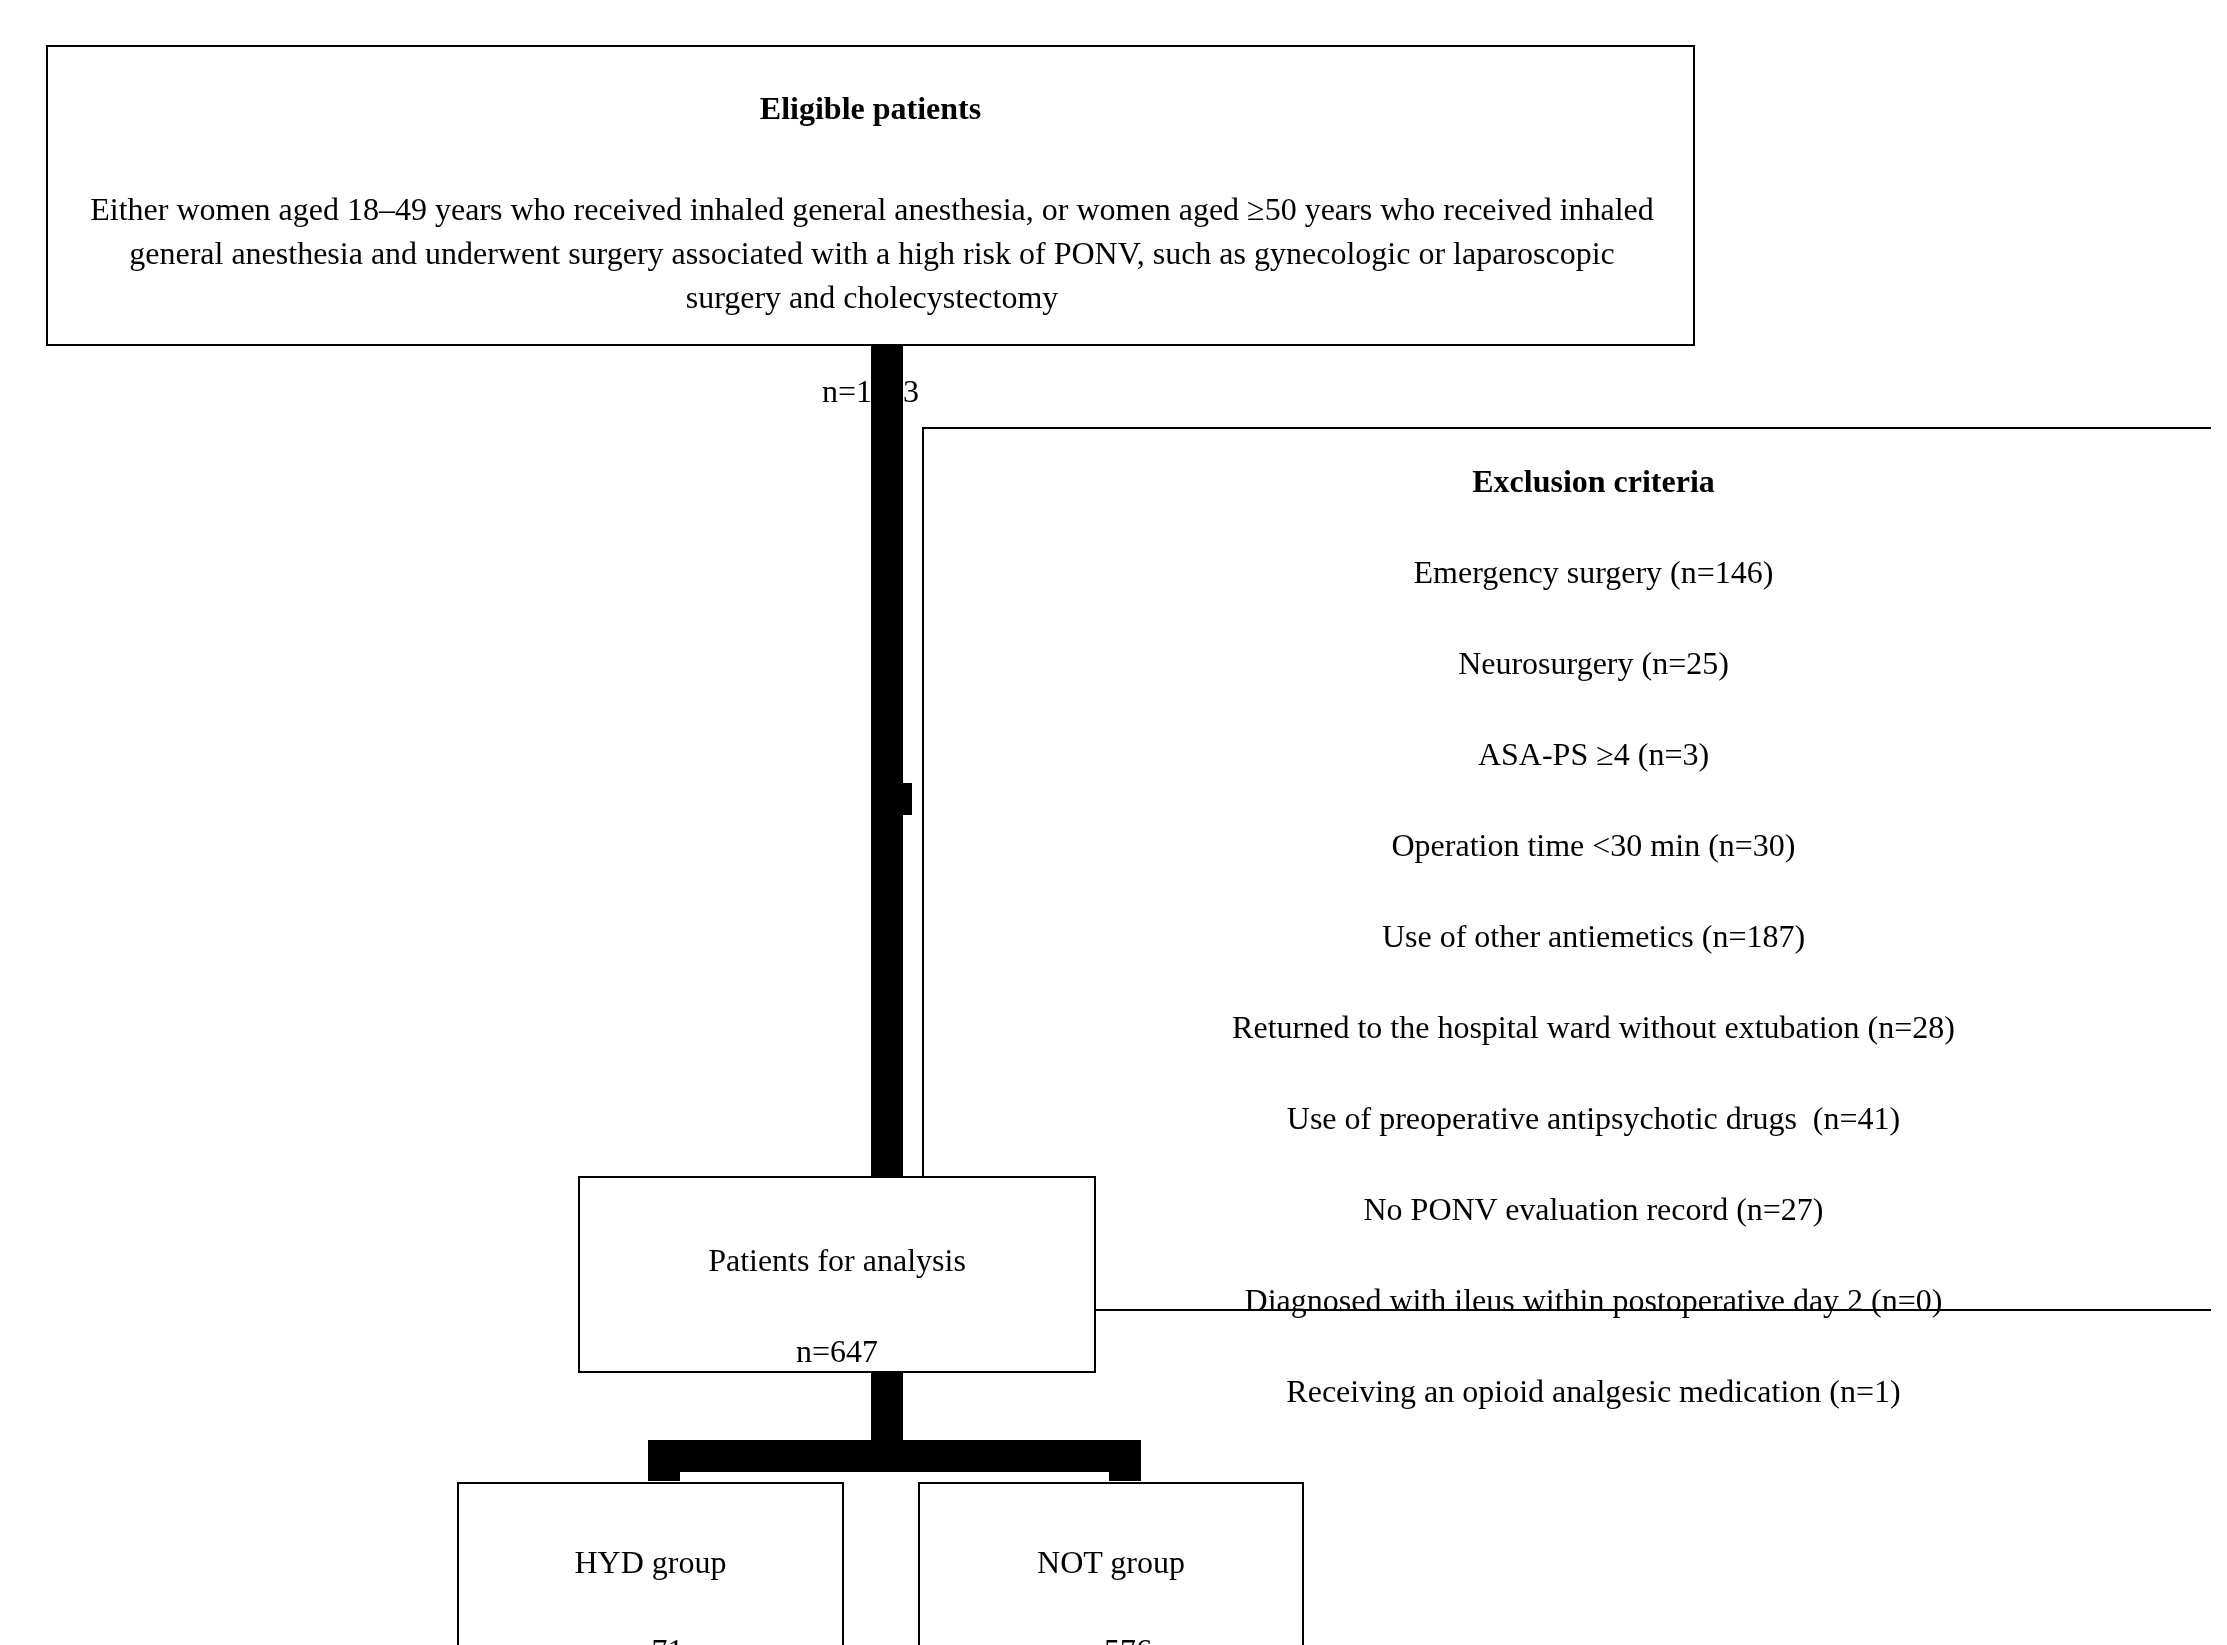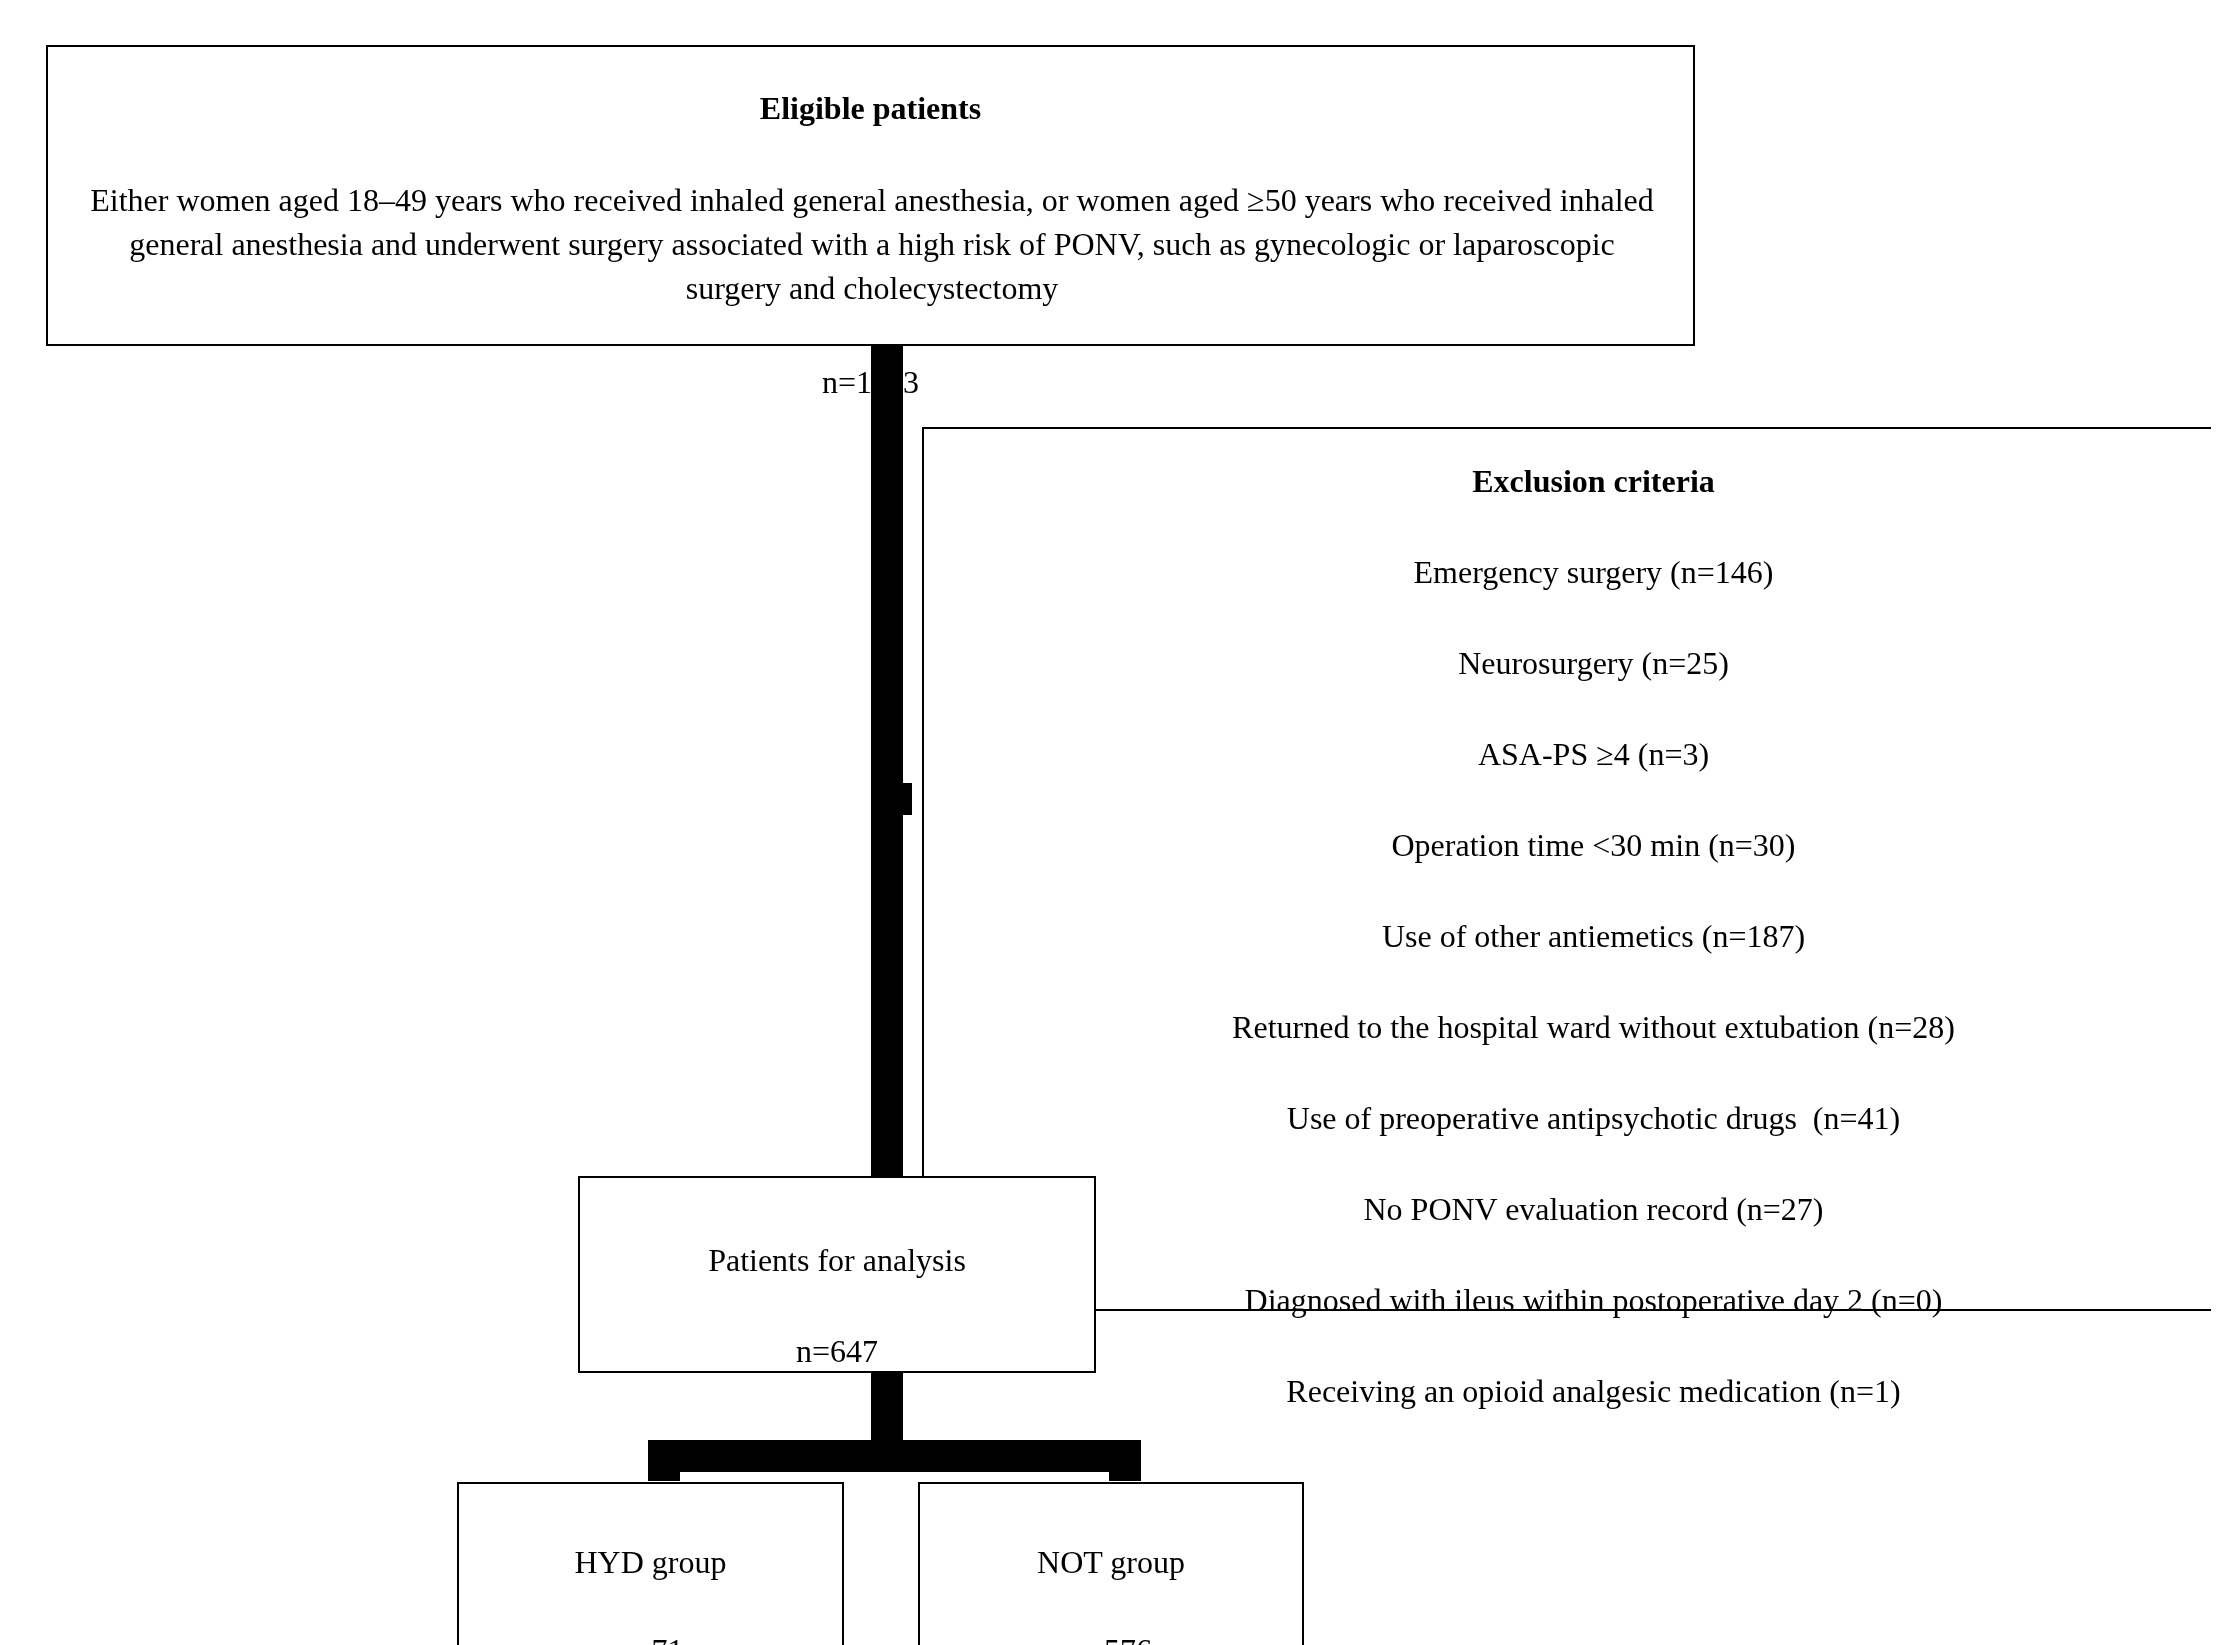--- a/index.html
+++ b/index.html
@@ -20,21 +20,21 @@
     background: #ffffff;
     text-align: center;
   }
   .line { position: absolute; background: #000000; }
   .bold-title { font-weight: bold; }
 
   
   #top-box { left: 14px; top: 12.6px; width: 1649px; height: 301px; padding-top: 24px; }
   #top-box .bold-title { line-height: 42px; }
   #top-box .body-text {
-    margin: 17px auto 0;
+    margin: 26px auto 0;
     width: 1616px;
     line-height: 44px;
   }
   #top-box .n-value { margin-top: 19.7px; line-height: 42px; }
 
   
   #exclusion-box { left: 878px; top: 395px; width: 1343px; height: 884px; padding-top: 7px; margin-left: 12px; }
   #exclusion-box .bold-title { line-height: 59px; }
   #exclusion-box .excl-item { line-height: 59px; white-space: pre-wrap; }
 

